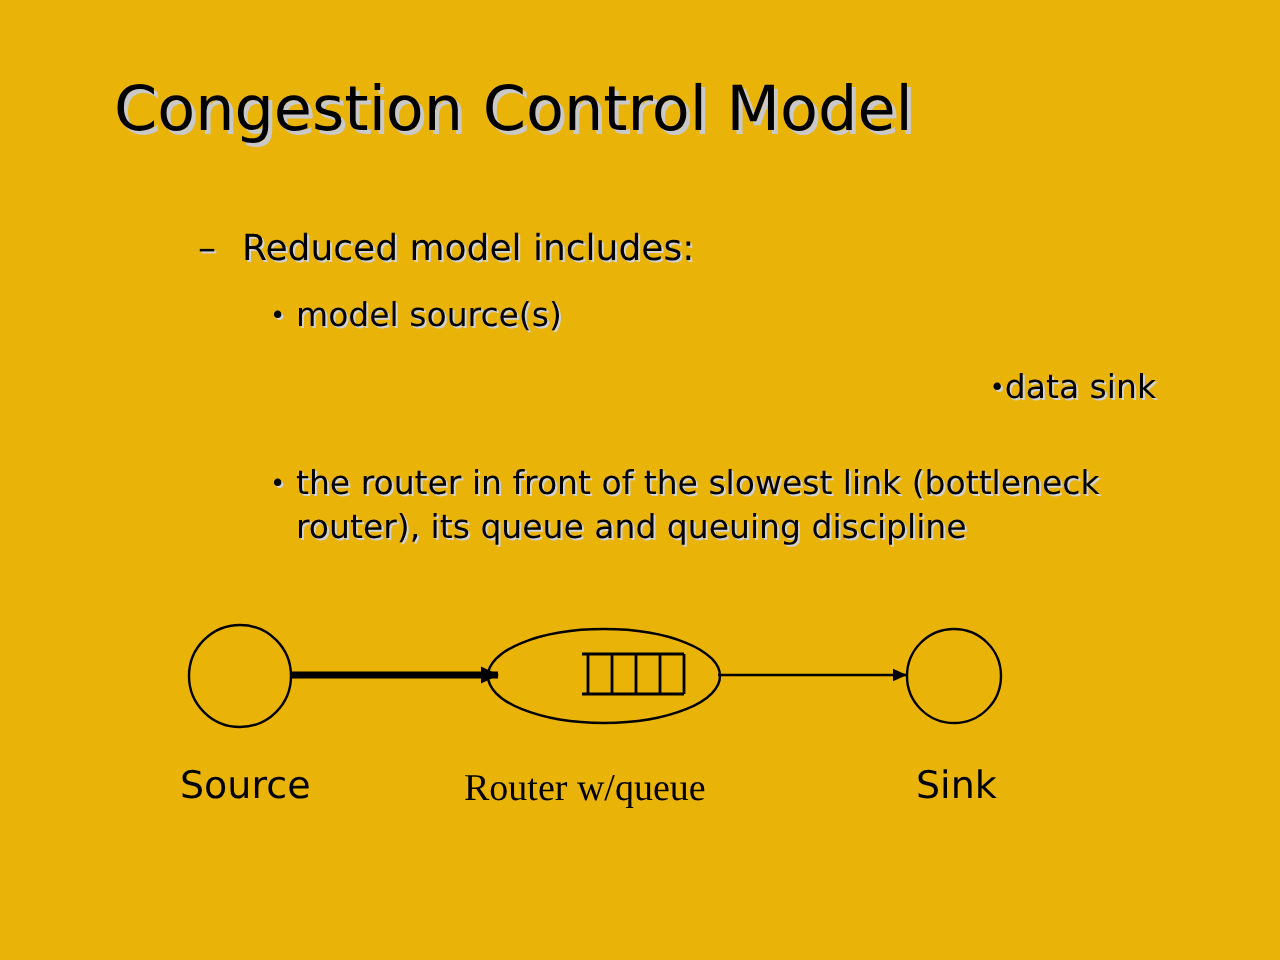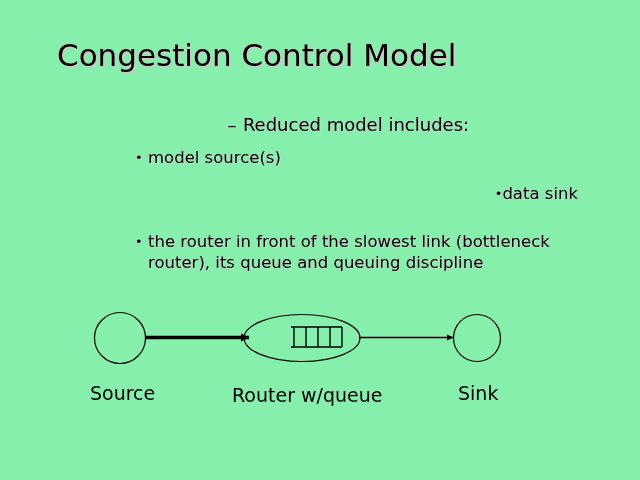--- a/index.html
+++ b/index.html
@@ -8,21 +8,21 @@
     padding: 0;
     background: #ffffff;
   }
   body {
     font-family: "DejaVu Sans", sans-serif;
   }
   #slide {
     position: relative;
     width: 640px;
     height: 480px;
-    background: #86efac;
+    background: #eab308;
     overflow: hidden;
   }
 
   
   #slide-title {
     position: absolute;
     left: 57px;
     top: 36px;
     font-size: 31px;
     line-height: 38px;
@@ -42,21 +42,20 @@
   .lvl1 {
     position: absolute;
     left: 99px;
     width: 470px;
     font-size: 18px;
     line-height: 23px;
     color: #000000;
     text-shadow: 1px 1px 0 #d2d2d2;
     padding-left: 22px;
     text-indent: -22px;
-    text-align: center;
   }
   .lvl1 .mark {
     display: inline-block;
     width: 22px;
     text-indent: 0;
   }
   .lvl2 {
     position: absolute;
     left: 135px;
     width: 430px;
@@ -91,21 +90,21 @@
   #diagram svg { display: block; }
 
   .dlabel {
     position: absolute;
     font-size: 19px;
     line-height: 20px;
     color: #000000;
     white-space: nowrap;
   }
   #lbl-source { left: 90px;  top: 383px; }
-  #lbl-router { left: 232px; top: 385px; }
+  #lbl-router { left: 232px; top: 385px; font-family: Liberation Serif, serif; }
   #lbl-sink   { left: 458px; top: 383px; }
 </style>
 </head>
 <body>
 
 <div id="slide">
 
   <div id="slide-title">Congestion Control Model</div>
 
   <div id="body">

